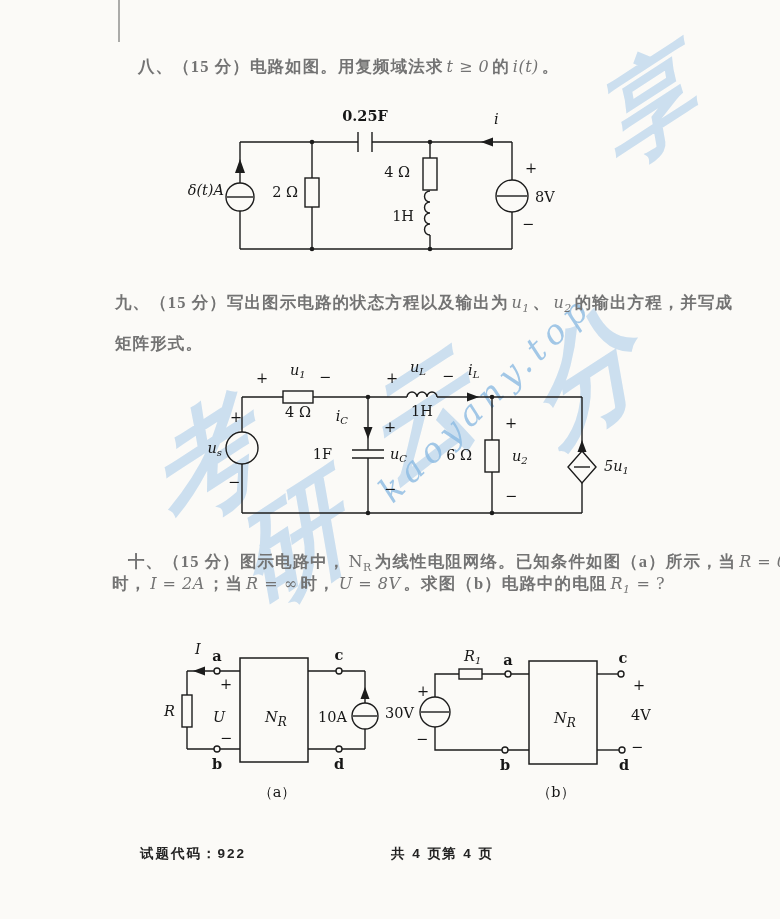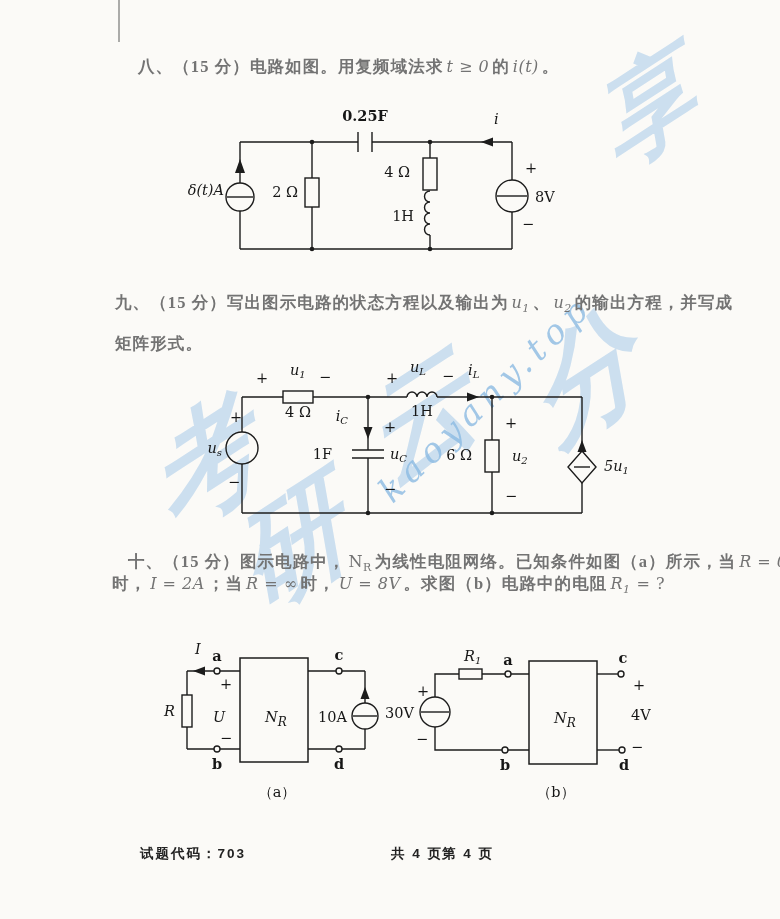--- a/index.html
+++ b/index.html
@@ -226,17 +226,17 @@
     <text x="380" y="140" text-anchor="middle" font-weight="bold">b</text>
     <text x="498" y="33" text-anchor="middle" font-weight="bold">c</text>
     <text x="499" y="140" text-anchor="middle" font-weight="bold">d</text>
     <text x="429" y="93" font-size="19"><tspan class="it">N</tspan><tspan dy="4" font-size="12" font-style="italic">R</tspan></text>
     <text x="508" y="60" font-size="16">+</text>
     <text x="506" y="90">4V</text>
     <text x="506" y="122" font-size="16">−</text>
     <text x="431" y="167" text-anchor="middle" font-family="Liberation Sans, sans-serif" font-size="14">（b）</text>
   </svg>
 
-  <span class="footer-item" style="left:140px;">试题代码：703</span>
+  <span class="footer-item" style="left:140px;">试题代码：922</span>
   <span class="footer-item" style="left:391px;">共 4 页</span>
   <span class="footer-item" style="left:442px;">第 4 页</span>
 
 </div>
 
 </body></html>

